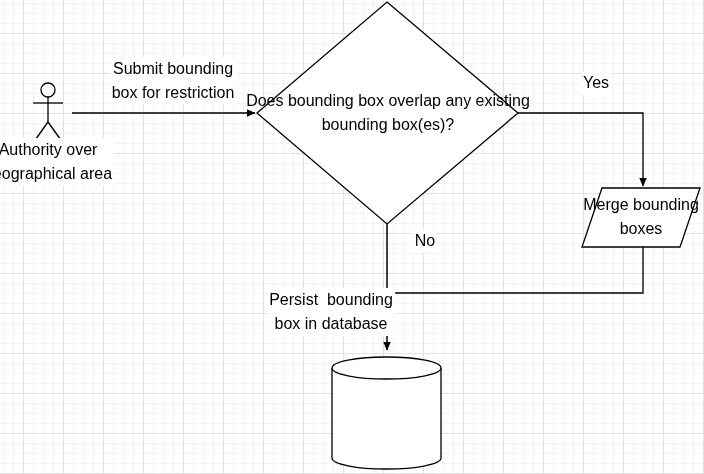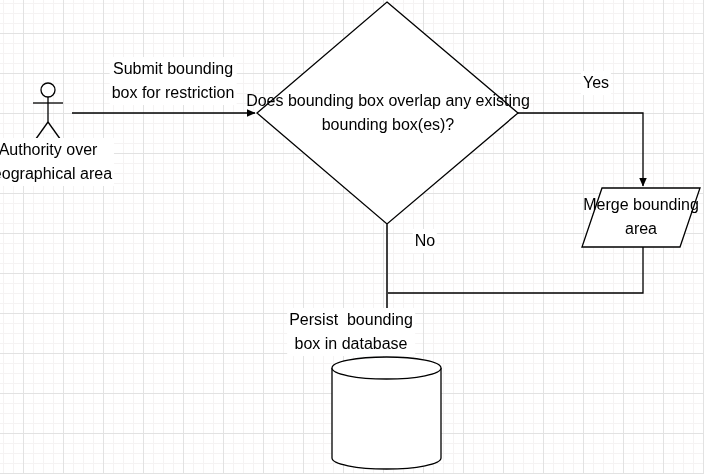--- a/index.html
+++ b/index.html
@@ -75,19 +75,19 @@
 geographical area</div>
 
   <div class="label" style="left:388px;top:113px;text-align:center;">Does bounding box overlap any existing
 bounding box(es)?</div>
 
   <div class="label edge-label" style="left:596px;top:83px;">Yes</div>
 
   <div class="label edge-label" style="left:425px;top:241px;text-align:center;">No</div>
 
   <div class="label" style="left:641px;top:217px;">Merge bounding
-area</div>
+boxes</div>
 
-  <div class="label edge-label" style="left:331px;top:332px;margin-left:20px;">Persist  bounding
+  <div class="label edge-label" style="left:331px;top:312px;">Persist  bounding
 box in database</div>
 
 
 </div>
 
 </body></html>

